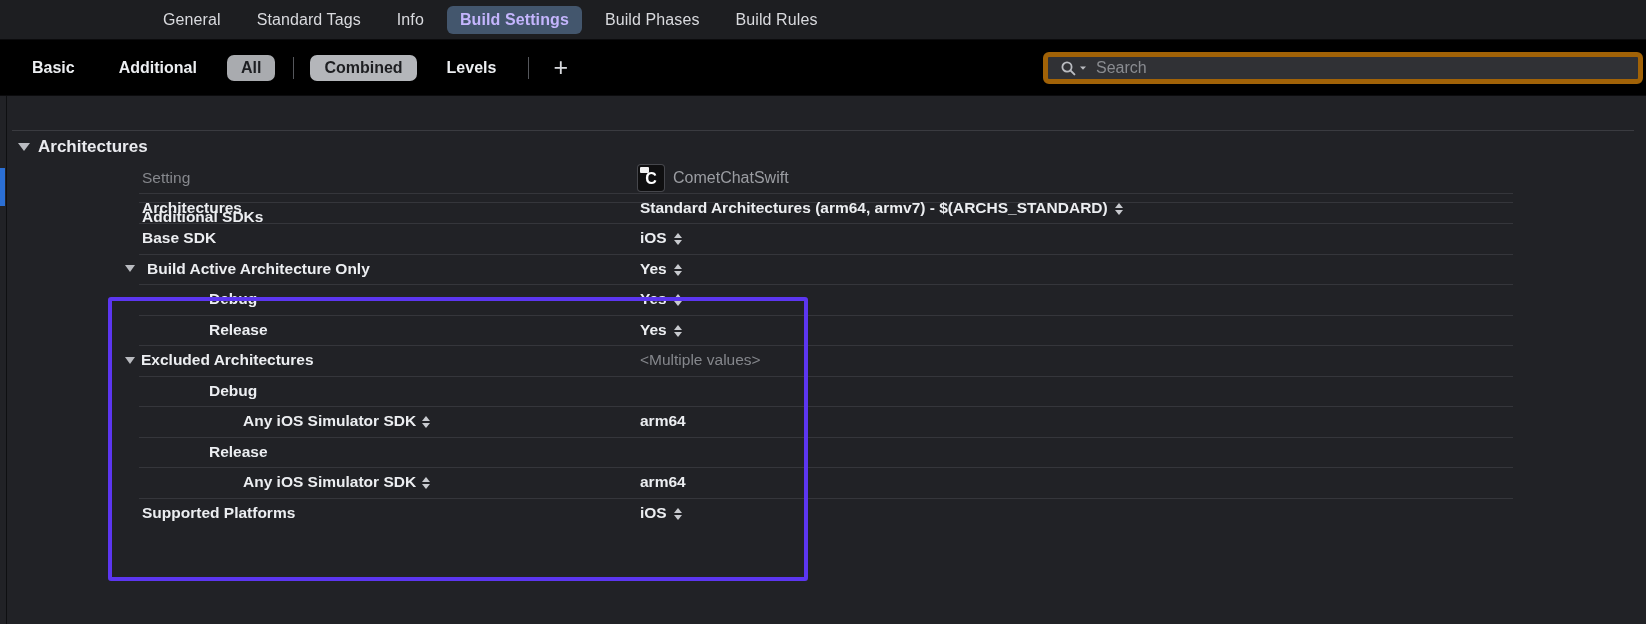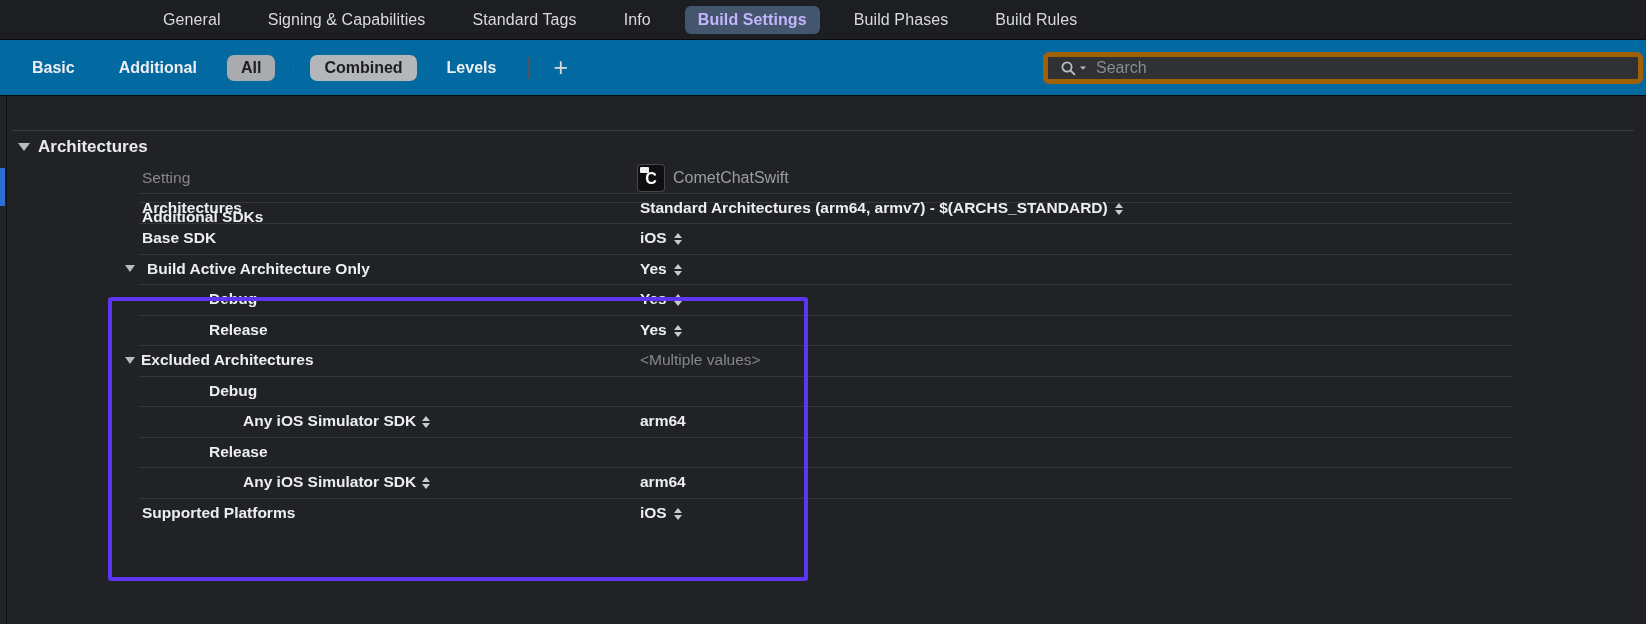--- a/index.html
+++ b/index.html
@@ -10,37 +10,37 @@
     overflow: hidden;
     -webkit-font-smoothing: antialiased;
   }
 
   
   .tabbar {
     position: absolute; left: 0; top: 0; width: 1646px; height: 39px;
     background: #1d1e21;
     display: flex; align-items: center;
   }
-  .tabbar-inner { display: flex; align-items: center; gap: 11px; padding-left: 150px; }
+  .tabbar-inner { display: flex; align-items: center; gap: 0; padding-left: 150px; }
   .tab {
     font-size: 16px; color: #d9dade; letter-spacing: .1px;
     padding: 5px 13px; border-radius: 6px; white-space: nowrap;
     margin-right: 10px;
   }
   .tab.selected { background: #43566d; color: #c4b5fd; font-weight: bold; }
 
   .tabbar-sep {
     position: absolute; left: 0; top: 39px; width: 1646px; height: 1px;
     background: #0b0b0d;
   }
 
   
   .filterbar {
     position: absolute; left: 0; top: 40px; width: 1646px; height: 55px;
-    background: #0369a1;
+    background: #000000;
   }
   .filterbar .left {
     position: absolute; left: 18px; top: 0; height: 55px;
     display: flex; align-items: center;
   }
   .fb-item {
     font-size: 16px; color: #eceef1; font-weight: bold;
     padding: 4px 14px; border-radius: 7px; white-space: nowrap;
     margin-right: 16px;
   }
@@ -164,21 +164,20 @@
     border: 4px solid #5c36f0; border-radius: 3px;
     pointer-events: none;
   }
 </style>
 </head>
 <body>
 
 <div class="tabbar">
   <div class="tabbar-inner" id="tabbar-inner">
       <div class="tab">General</div>
-      <div class="tab">Signing &amp; Capabilities</div>
       <div class="tab">Standard Tags</div>
       <div class="tab">Info</div>
       <div class="tab selected">Build Settings</div>
       <div class="tab">Build Phases</div>
       <div class="tab">Build Rules</div>
     </div>
 </div>
 <div class="tabbar-sep"></div>
 
 <div class="filterbar">

